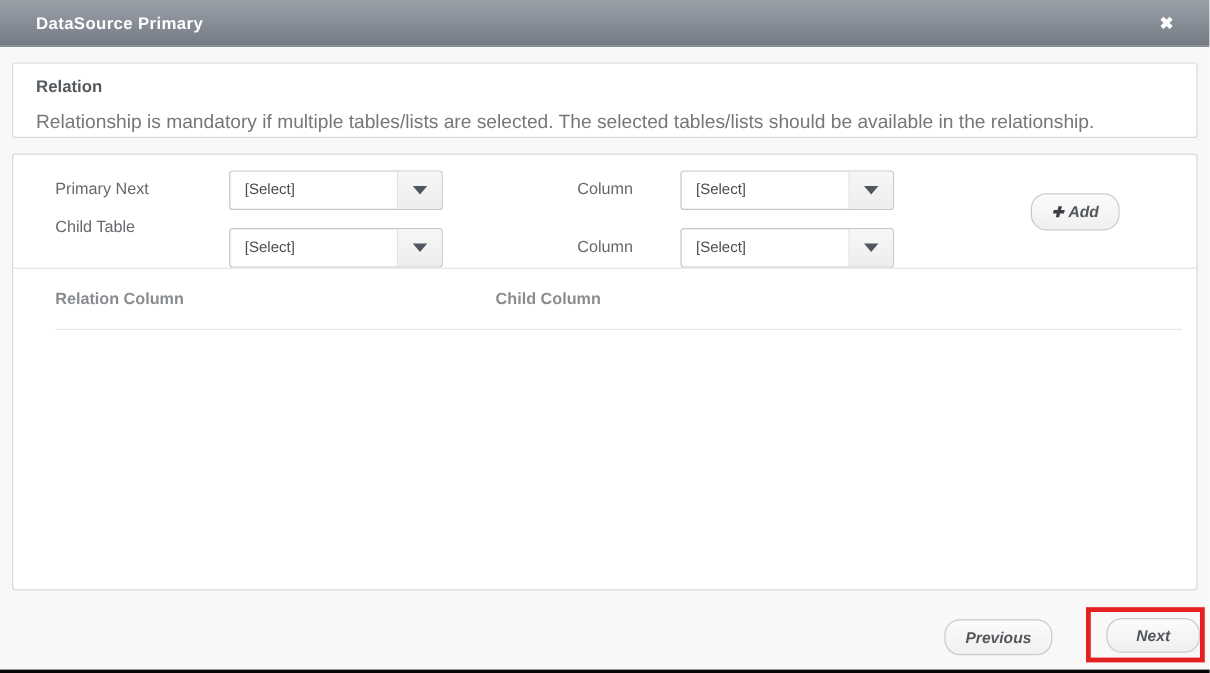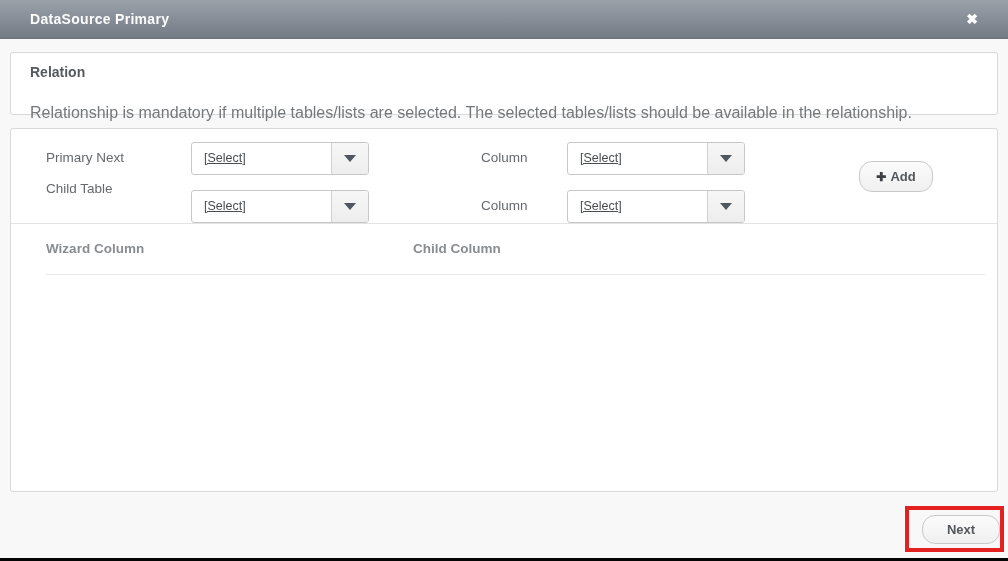--- a/index.html
+++ b/index.html
@@ -56,21 +56,21 @@
   }
   .panel-relation {
     top: 52px;
     height: 63px;
     padding: 11px 19px;
   }
   .panel-relation .heading {
     font-size: 14px;
     font-weight: bold;
     color: #555a5e;
-    margin-bottom: 24px;
+    margin-bottom: 14px;
   }
   .panel-relation .desc {
     font-size: 16px;
     color: #75787b;
   }
 
   .panel-main {
     top: 128px;
     height: 364px;
   }
@@ -95,21 +95,20 @@
     cursor: pointer;
   }
   .dd-value {
     flex: 1;
     font-size: 12.5px;
     color: #4a4d50;
     line-height: 31px;
     padding-left: 12px;
     overflow: hidden;
     white-space: nowrap;
-    text-decoration: underline;
   }
   .dd-btn {
     width: 36px;
     background: linear-gradient(to bottom, #f7f7f7, #ededed);
     border-left: 1px solid #d2d2d2;
     border-radius: 0 2px 2px 0;
     display: flex;
     align-items: center;
     justify-content: center;
   }
@@ -124,20 +123,21 @@
   .btn {
     background: linear-gradient(to bottom, #fbfbfb, #f0f0f0);
     border: 1px solid #c9c9c9;
     border-radius: 13px;
     font-family: "Liberation Sans", sans-serif;
     font-size: 13px;
     font-weight: 600;
     color: #53575b;
     cursor: pointer;
     box-sizing: border-box;
+    font-style: italic;
   }
   .btn-add {
     position: absolute;
     left: 848px;
     top: 32px;
     width: 74px;
     height: 31px;
   }
   .btn-add .plus {
     font-weight: bold;
@@ -240,23 +240,24 @@
         <i class="tri"></i>
       </span>
     </div>
 
     <button class="btn btn-add">
       <span class="plus">✚</span><span>Add</span>
     </button>
 
     <div class="form-divider"></div>
 
-    <span class="grid-header-cell" style="left:35px;">Wizard Column</span>
+    <span class="grid-header-cell" style="left:35px;">Relation Column</span>
     <span class="grid-header-cell" style="left:402px;">Child Column</span>
     <div class="grid-separator"></div>
 
   </div>
 
+  <button class="btn btn-previous">Previous</button>
   <div class="next-highlight">
     <button class="btn btn-next">Next</button>
   </div>
 
 </div>
 
 </body></html>

